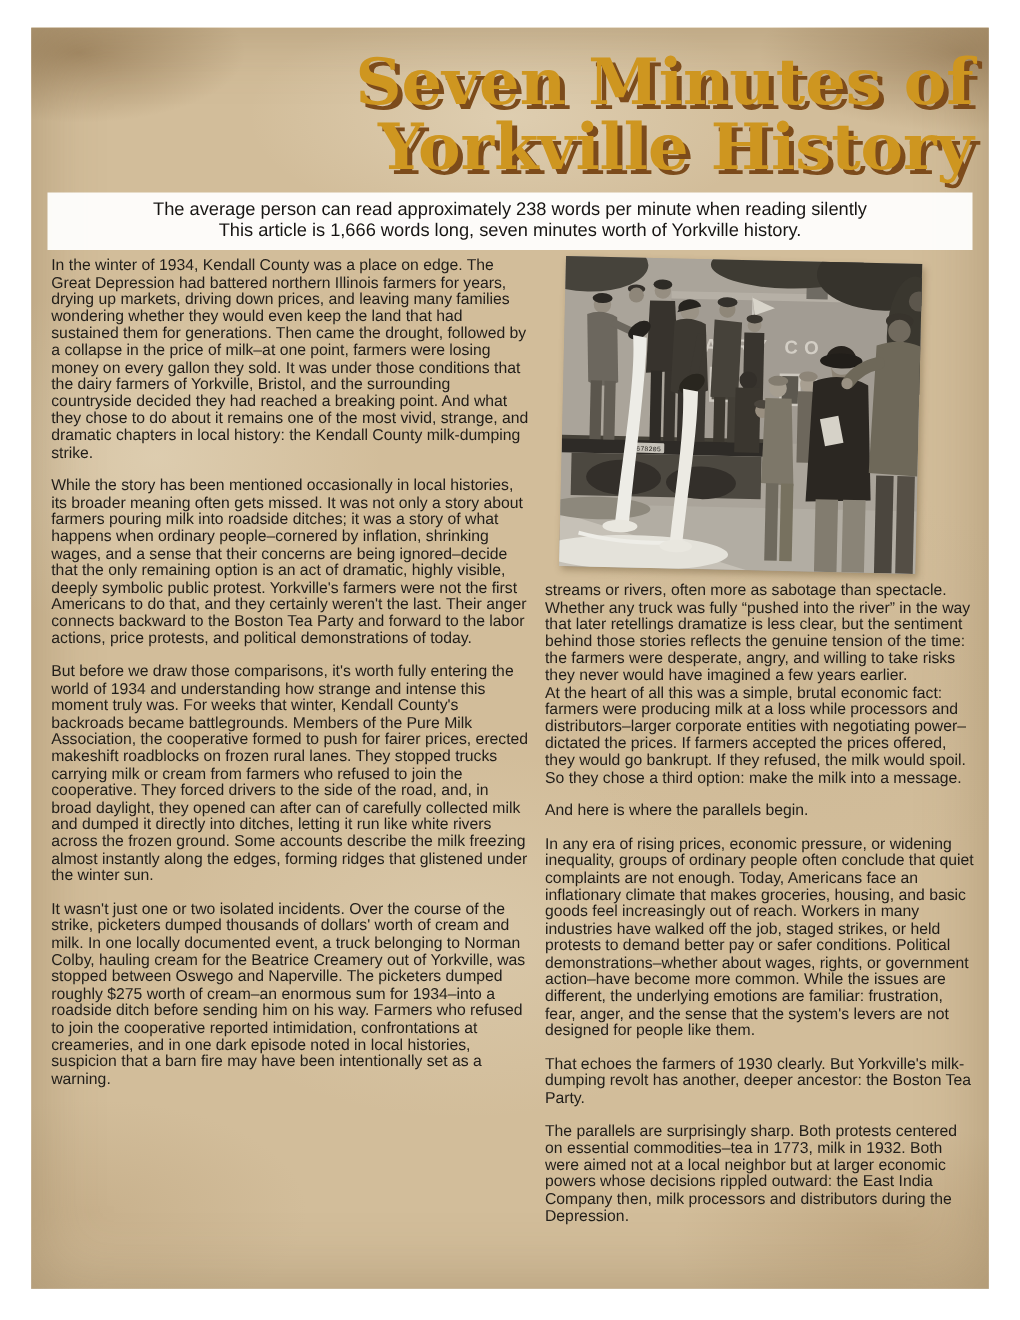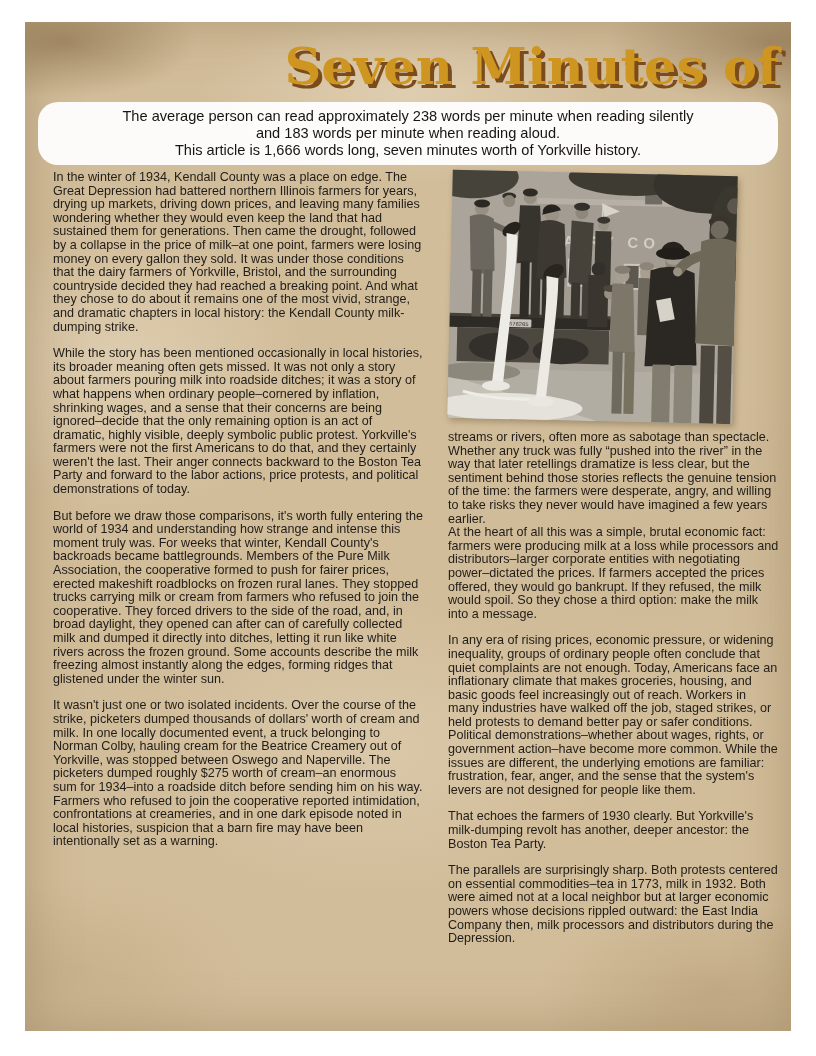--- a/index.html
+++ b/index.html
@@ -25,47 +25,47 @@
     font-family:"DejaVu Serif","Liberation Serif",serif;
     font-weight:bold;font-size:51px;line-height:52px;
     color:#ce9620;text-shadow:4px 4px 0 #7c4b1b;
     letter-spacing:0px;
   }
   .title .tline{display:block;}
   .intro{
     background:rgba(255,255,255,.94);
     margin:10px 1px 6px 1px;padding:6px 8px;
     text-align:center;color:#171513;
-    font-size:14.6px;line-height:17px;border-radius:20px;
+    font-size:14.6px;line-height:17px;
   }
   .cols{display:flex;gap:9px;margin-top:5px;}
   .col{color:#201d19;font-size:12.6px;line-height:13.6px;}
   .col.left{width:386px;flex:none;}
   .col.right{flex:1;min-width:0;}
-  .para{margin:0 0 13px 16px;white-space:pre-line;}
+  .para{margin:0 0 13px 4px;white-space:pre-line;}
   .photo-wrap{
     width:285px;height:248px;margin:2px 0 10px 18px;
     transform:rotate(1.3deg);transform-origin:50% 50%;
     box-shadow:2px 3px 6px rgba(80,60,30,.35);
     background:#aaa49a;
   }
   .photo-wrap svg{display:block;}
 </style>
 </head>
 <body>
 
 <div class="sheet">
 
   <h1 class="title">
     <span class="tline">Seven Minutes of</span>
+    <span class="tline">Yorkville History</span>
   </h1>
 
   <div class="intro">
     <div>The average person can read approximately 238 words per minute when reading silently</div>
-    <div>and 183 words per minute when reading aloud.</div>
     <div>This article is 1,666 words long, seven minutes worth of Yorkville history.</div>
   </div>
 
   <div class="cols">
 
     <div class="col left">
       <p class="para">In the winter of 1934, Kendall County was a place on edge. The Great Depression had battered northern Illinois farmers for years, drying up markets, driving down prices, and leaving many families wondering whether they would even keep the land that had sustained them for generations. Then came the drought, followed by a collapse in the price of milk–at one point, farmers were losing money on every gallon they sold. It was under those conditions that the dairy farmers of Yorkville, Bristol, and the surrounding countryside decided they had reached a breaking point. And what they chose to do about it remains one of the most vivid, strange, and dramatic chapters in local history: the Kendall County milk-dumping strike.</p>
       <p class="para">While the story has been mentioned occasionally in local histories, its broader meaning often gets missed. It was not only a story about farmers pouring milk into roadside ditches; it was a story of what happens when ordinary people–cornered by inflation, shrinking wages, and a sense that their concerns are being ignored–decide that the only remaining option is an act of dramatic, highly visible, deeply symbolic public protest. Yorkville's farmers were not the first Americans to do that, and they certainly weren't the last. Their anger connects backward to the Boston Tea Party and forward to the labor actions, price protests, and political demonstrations of today.</p>
       <p class="para">But before we draw those comparisons, it's worth fully entering the world of 1934 and understanding how strange and intense this moment truly was. For weeks that winter, Kendall County's backroads became battlegrounds. Members of the Pure Milk Association, the cooperative formed to push for fairer prices, erected makeshift roadblocks on frozen rural lanes. They stopped trucks carrying milk or cream from farmers who refused to join the cooperative. They forced drivers to the side of the road, and, in broad daylight, they opened can after can of carefully collected milk and dumped it directly into ditches, letting it run like white rivers across the frozen ground. Some accounts describe the milk freezing almost instantly along the edges, forming ridges that glistened under the winter sun.</p>
       <p class="para">It wasn't just one or two isolated incidents. Over the course of the strike, picketers dumped thousands of dollars' worth of cream and milk. In one locally documented event, a truck belonging to Norman Colby, hauling cream for the Beatrice Creamery out of Yorkville, was stopped between Oswego and Naperville. The picketers dumped roughly $275 worth of cream–an enormous sum for 1934–into a roadside ditch before sending him on his way. Farmers who refused to join the cooperative reported intimidation, confrontations at creameries, and in one dark episode noted in local histories, suspicion that a barn fire may have been intentionally set as a warning.</p>
@@ -191,19 +191,20 @@
             <path d="M252,80 Q236,84 228,96" stroke="#6e6859" stroke-width="10" fill="none" stroke-linecap="round"></path>
             <circle cx="227" cy="97" r="4.5" fill="#9a9183"></circle>
             <rect x="252" y="170" width="14" height="78" fill="#4b463e"></rect>
             <rect x="269" y="170" width="14" height="78" fill="#544e45"></rect>
           </g>
         </svg>
       </div>
 
       <p class="para">streams or rivers, often more as sabotage than spectacle. Whether any truck was fully “pushed into the river” in the way that later retellings dramatize is less clear, but the sentiment behind those stories reflects the genuine tension of the time: the farmers were desperate, angry, and willing to take risks they never would have imagined a few years earlier.
 At the heart of all this was a simple, brutal economic fact: farmers were producing milk at a loss while processors and distributors–larger corporate entities with negotiating power–dictated the prices. If farmers accepted the prices offered, they would go bankrupt. If they refused, the milk would spoil. So they chose a third option: make the milk into a message.</p>
+      <p class="para">And here is where the parallels begin.</p>
       <p class="para">In any era of rising prices, economic pressure, or widening inequality, groups of ordinary people often conclude that quiet complaints are not enough. Today, Americans face an inflationary climate that makes groceries, housing, and basic goods feel increasingly out of reach. Workers in many industries have walked off the job, staged strikes, or held protests to demand better pay or safer conditions. Political demonstrations–whether about wages, rights, or government action–have become more common. While the issues are different, the underlying emotions are familiar: frustration, fear, anger, and the sense that the system's levers are not designed for people like them.</p>
       <p class="para">That echoes the farmers of 1930 clearly. But Yorkville's milk-dumping revolt has another, deeper ancestor: the Boston Tea Party.</p>
       <p class="para">The parallels are surprisingly sharp. Both protests centered on essential commodities–tea in 1773, milk in 1932. Both were aimed not at a local neighbor but at larger economic powers whose decisions rippled outward: the East India Company then, milk processors and distributors during the Depression.</p>
     </div>
 
   </div>
 </div>
 
 </body></html>

